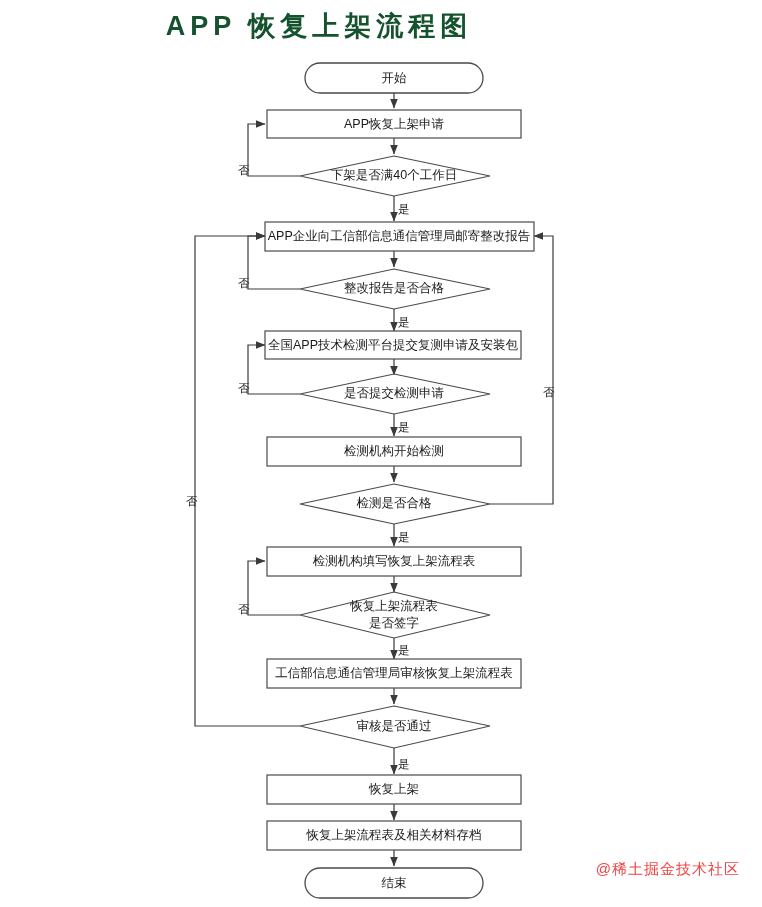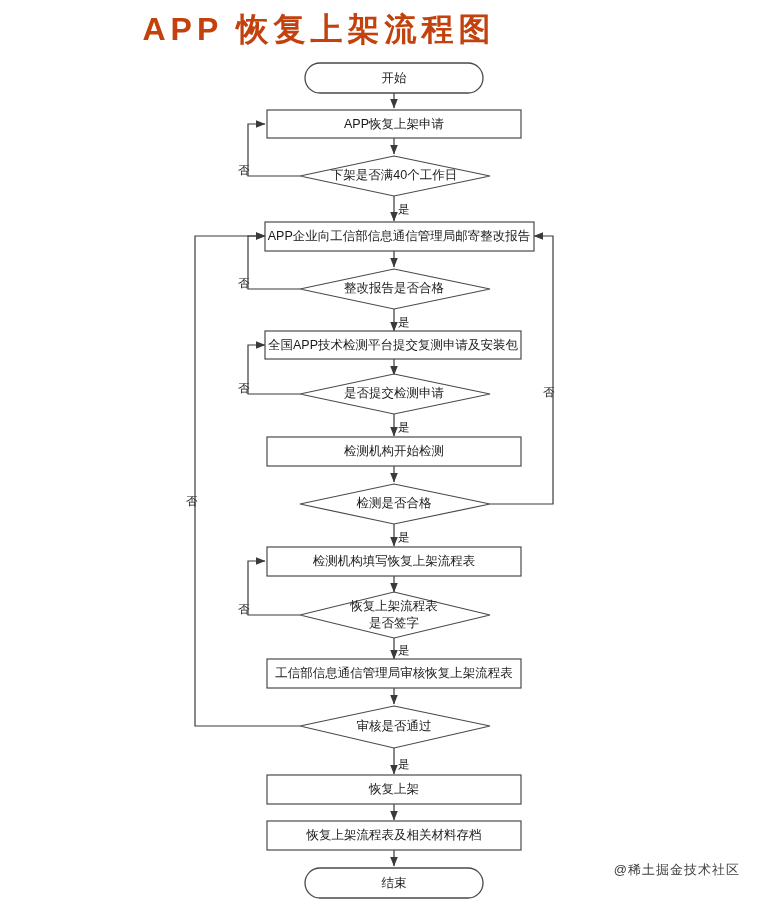--- a/index.html
+++ b/index.html
@@ -13,24 +13,24 @@
     position: relative;
     font-family: "Liberation Sans", "DejaVu Sans", sans-serif;
     overflow: hidden;
   }
   #chart-title {
     position: absolute;
     left: 0;
     top: 8px;
     width: 638px;
     text-align: center;
-    font-size: 32px;
+    font-size: 27px;
     font-weight: 700;
     letter-spacing: 5px;
-    color: #c2410c;
+    color: #14532d;
   }
   #flow-svg {
     position: absolute;
     left: 0;
     top: 0;
   }
   .node-label {
     font-size: 12.5px;
     fill: #1a1a1a;
     text-anchor: middle;
@@ -54,22 +54,22 @@
   }
   .conn {
     stroke: #3a3a3a;
     stroke-width: 1.2;
     fill: none;
   }
   #watermark {
     position: absolute;
     right: 22px;
     bottom: 28px;
-    font-size: 13px;
-    color: #404040;
+    font-size: 15px;
+    color: #ef4444;
     letter-spacing: 1px;
     user-select: none;
   }
 </style>
 </head>
 <body>
 
 <div id="chart-title">APP 恢复上架流程图</div>
 
 <svg id="flow-svg" width="762" height="907" viewBox="0 0 762 907">

